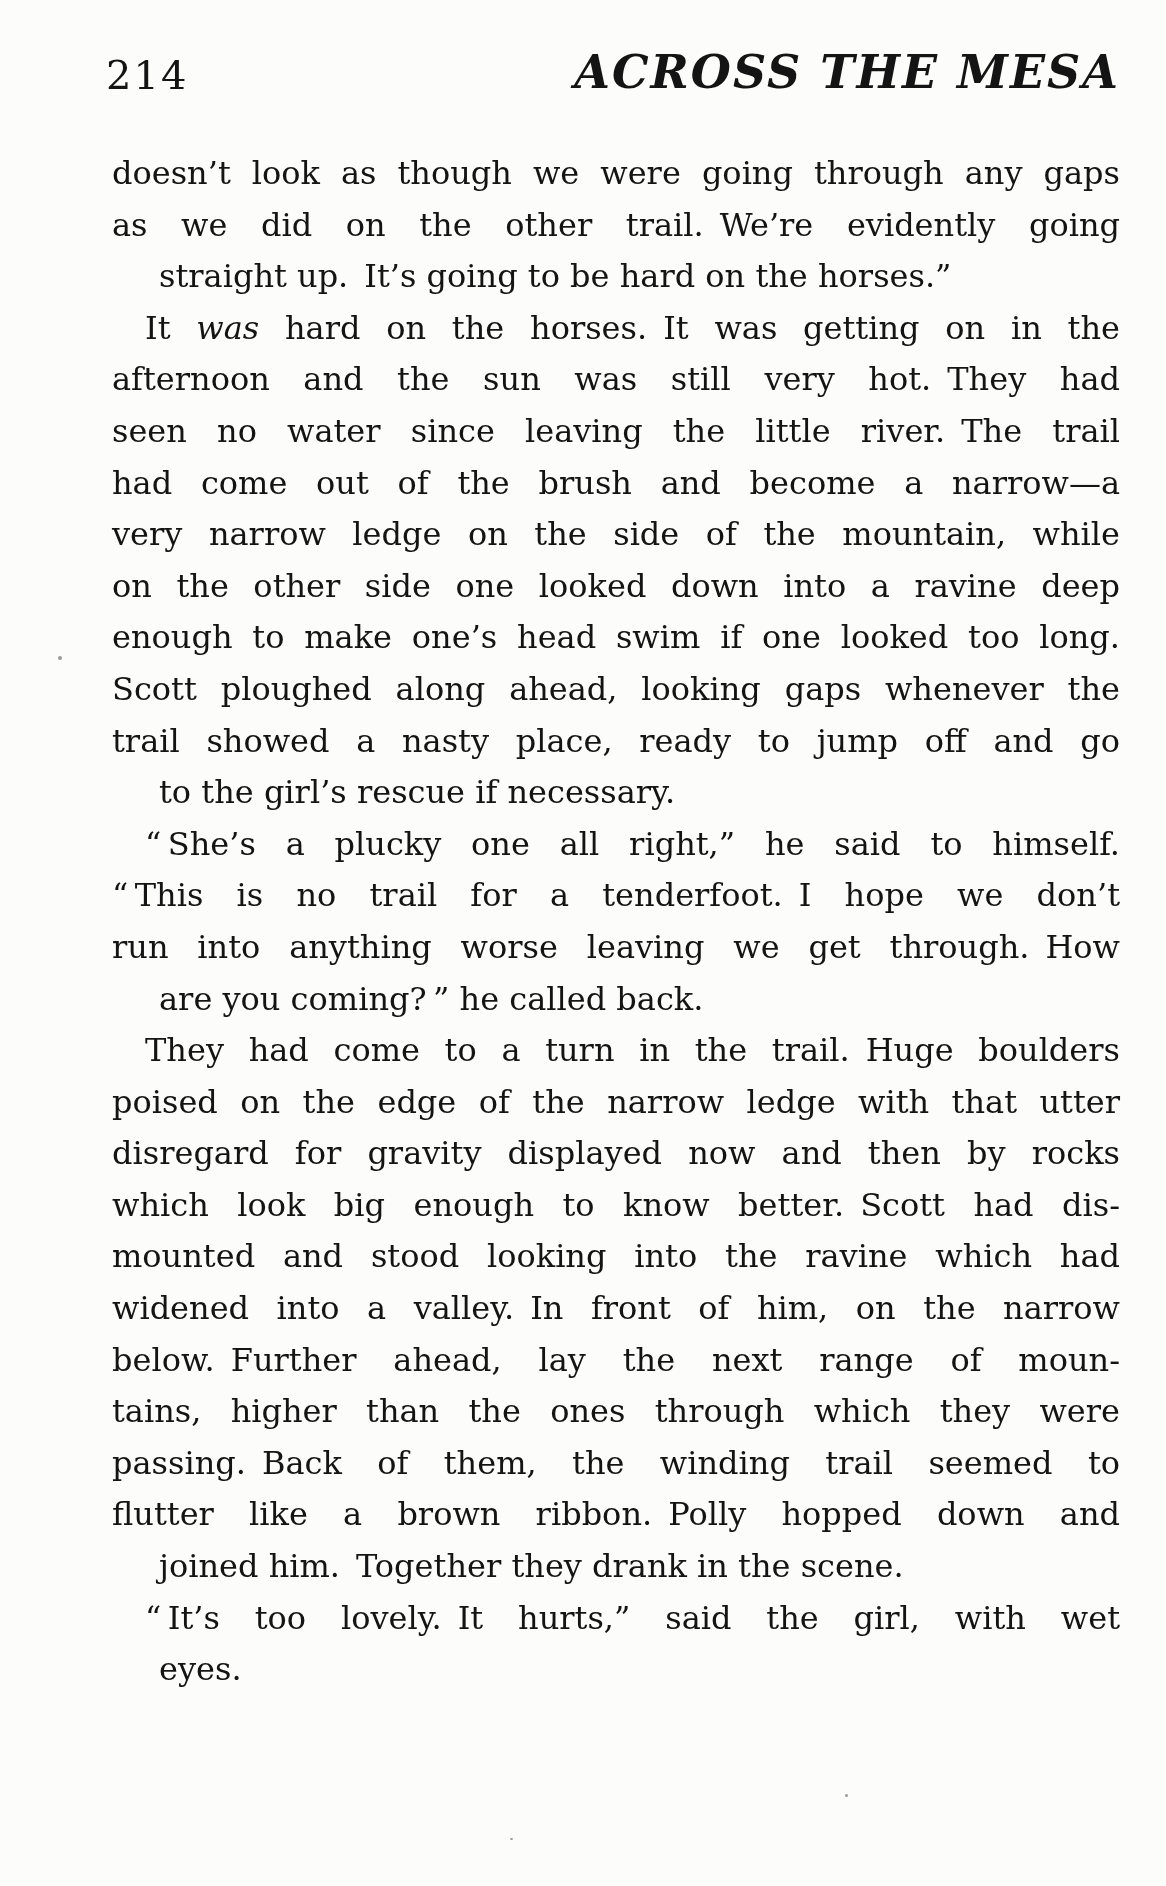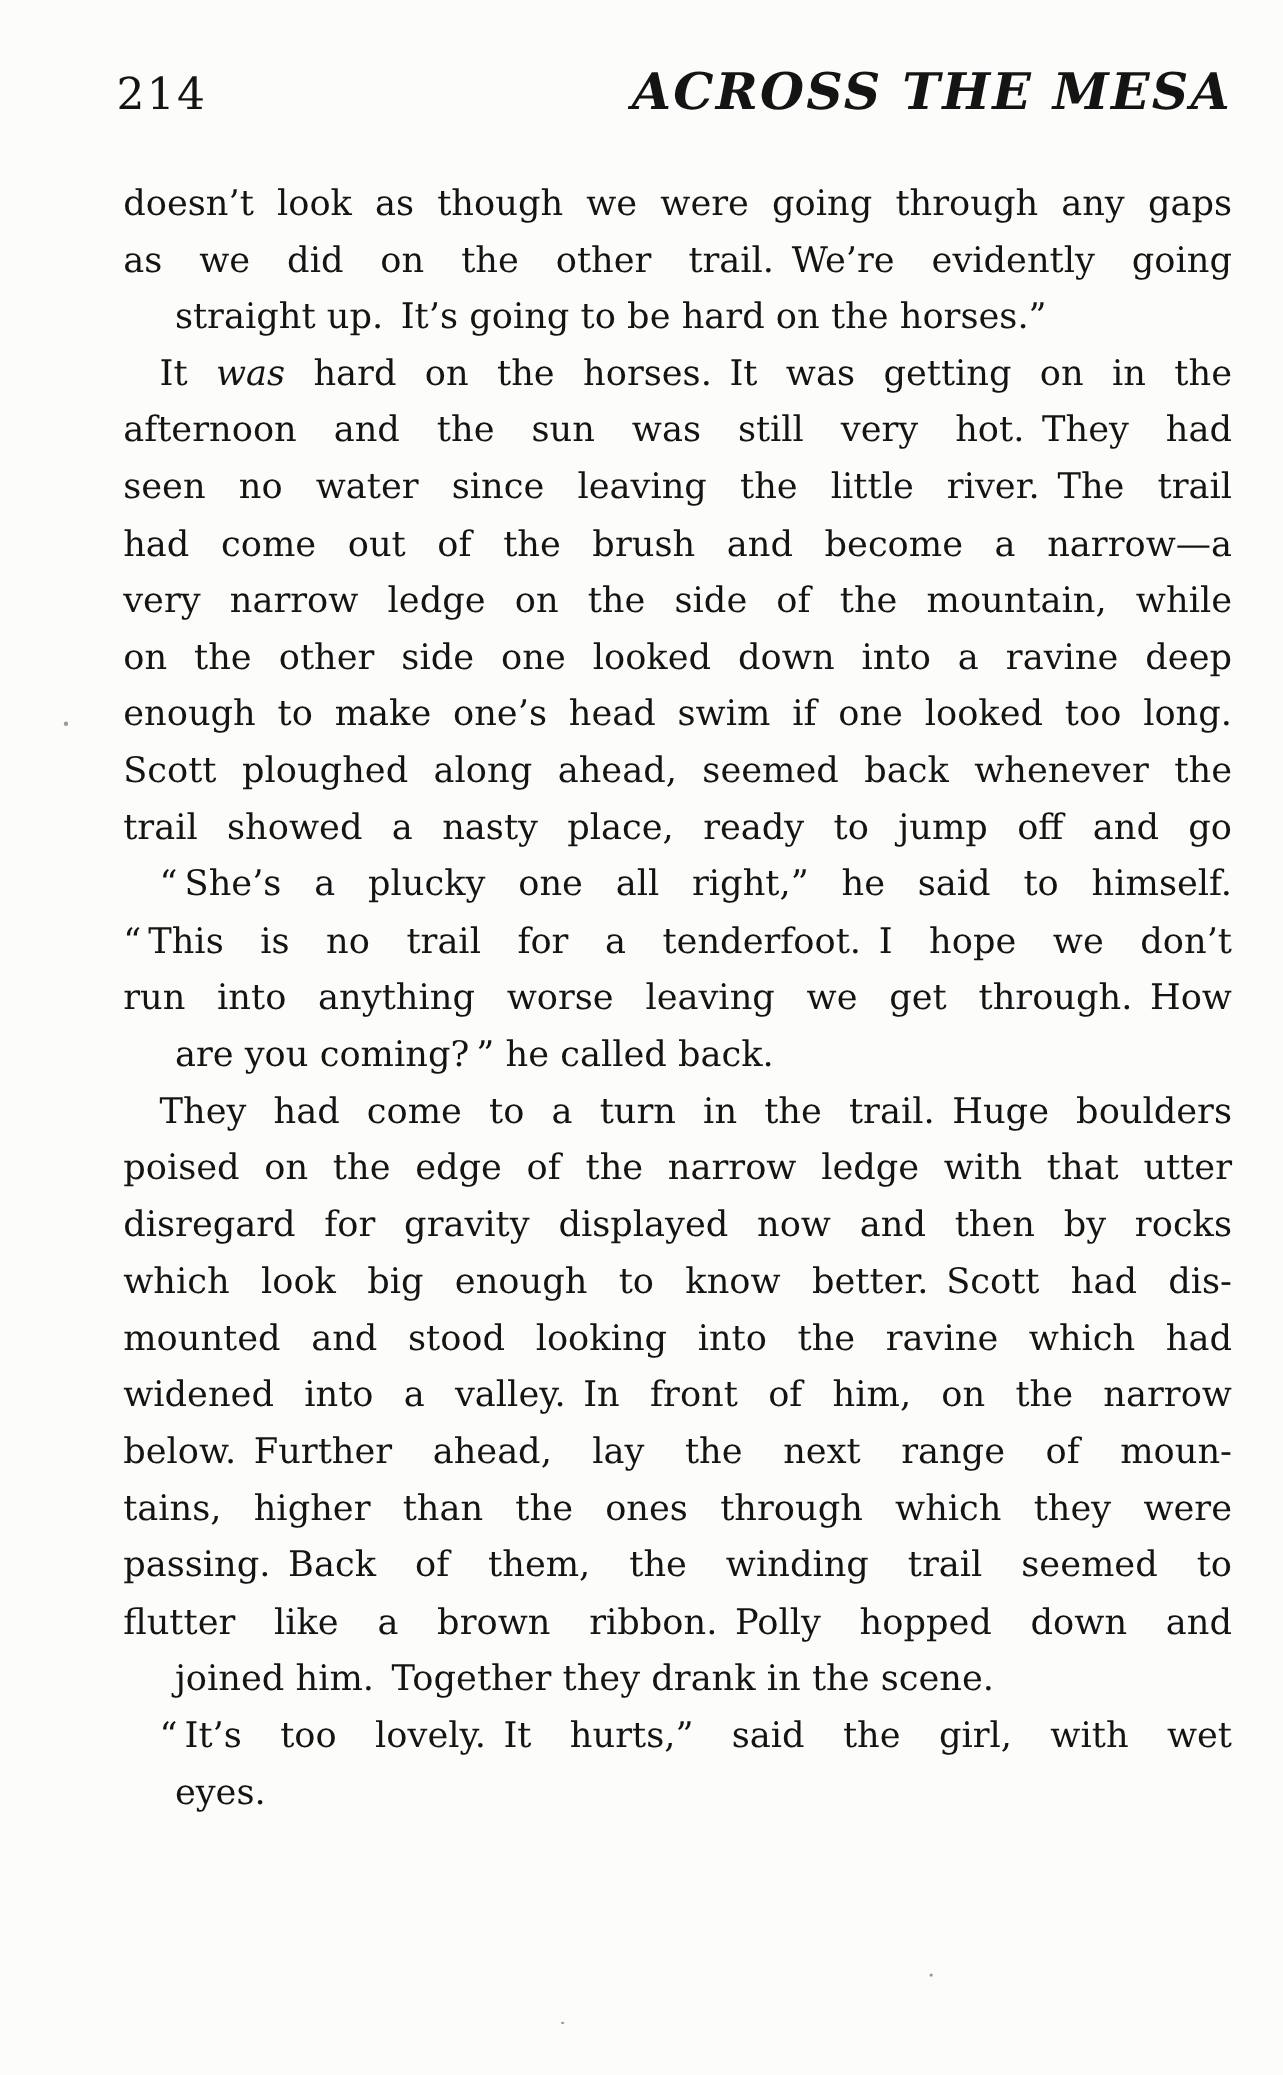--- a/index.html
+++ b/index.html
@@ -13,21 +13,21 @@
     height: 1886px;
     margin: 0 auto;
     background: var(--paper, #fcfcfa);
     color: var(--ink, #141414);
     font-family: "DejaVu Serif", "Liberation Serif", serif;
     overflow: hidden;
   }
   .column {
     position: absolute;
     left: 112px;
-    top: 16px;
+    top: 5px;
     width: 1008px;
   }
   .header {
     position: relative;
     height: 96px;
   }
   .pagenum {
     position: absolute;
     left: -6px;
     top: 50px;
@@ -95,22 +95,23 @@
       <div class="ln">doesn’t look as though we were going through any gaps</div>
       <div class="ln">as we did on the other trail. We’re evidently going</div>
       <div class="ln end">straight up. It’s going to be hard on the horses.”</div>
       <div class="ln ind"><span>It </span><span class="it">was</span><span> hard on the horses. It was getting on in the</span></div>
       <div class="ln">afternoon and the sun was still very hot. They had</div>
       <div class="ln">seen no water since leaving the little river. The trail</div>
       <div class="ln">had come out of the brush and become a narrow—a</div>
       <div class="ln">very narrow ledge on the side of the mountain, while</div>
       <div class="ln">on the other side one looked down into a ravine deep</div>
       <div class="ln">enough to make one’s head swim if one looked too long.</div>
-      <div class="ln">Scott ploughed along ahead, seemed back whenever the</div>
+      <div class="ln">Scott ploughed along ahead, looking gaps whenever the</div>
       <div class="ln">trail showed a nasty place, ready to jump off and go</div>
+      <div class="ln end">to the girl’s rescue if necessary.</div>
       <div class="ln ind">“ She’s a plucky one all right,” he said to himself.</div>
       <div class="ln">“ This is no trail for a tenderfoot. I hope we don’t</div>
       <div class="ln">run into anything worse leaving we get through. How</div>
       <div class="ln end">are you coming? ” he called back.</div>
       <div class="ln ind">They had come to a turn in the trail. Huge boulders</div>
       <div class="ln">poised on the edge of the narrow ledge with that utter</div>
       <div class="ln">disregard for gravity displayed now and then by rocks</div>
       <div class="ln">which look big enough to know better. Scott had dis-</div>
       <div class="ln">mounted and stood looking into the ravine which had</div>
       <div class="ln">widened into a valley. In front of him, on the narrow</div>

